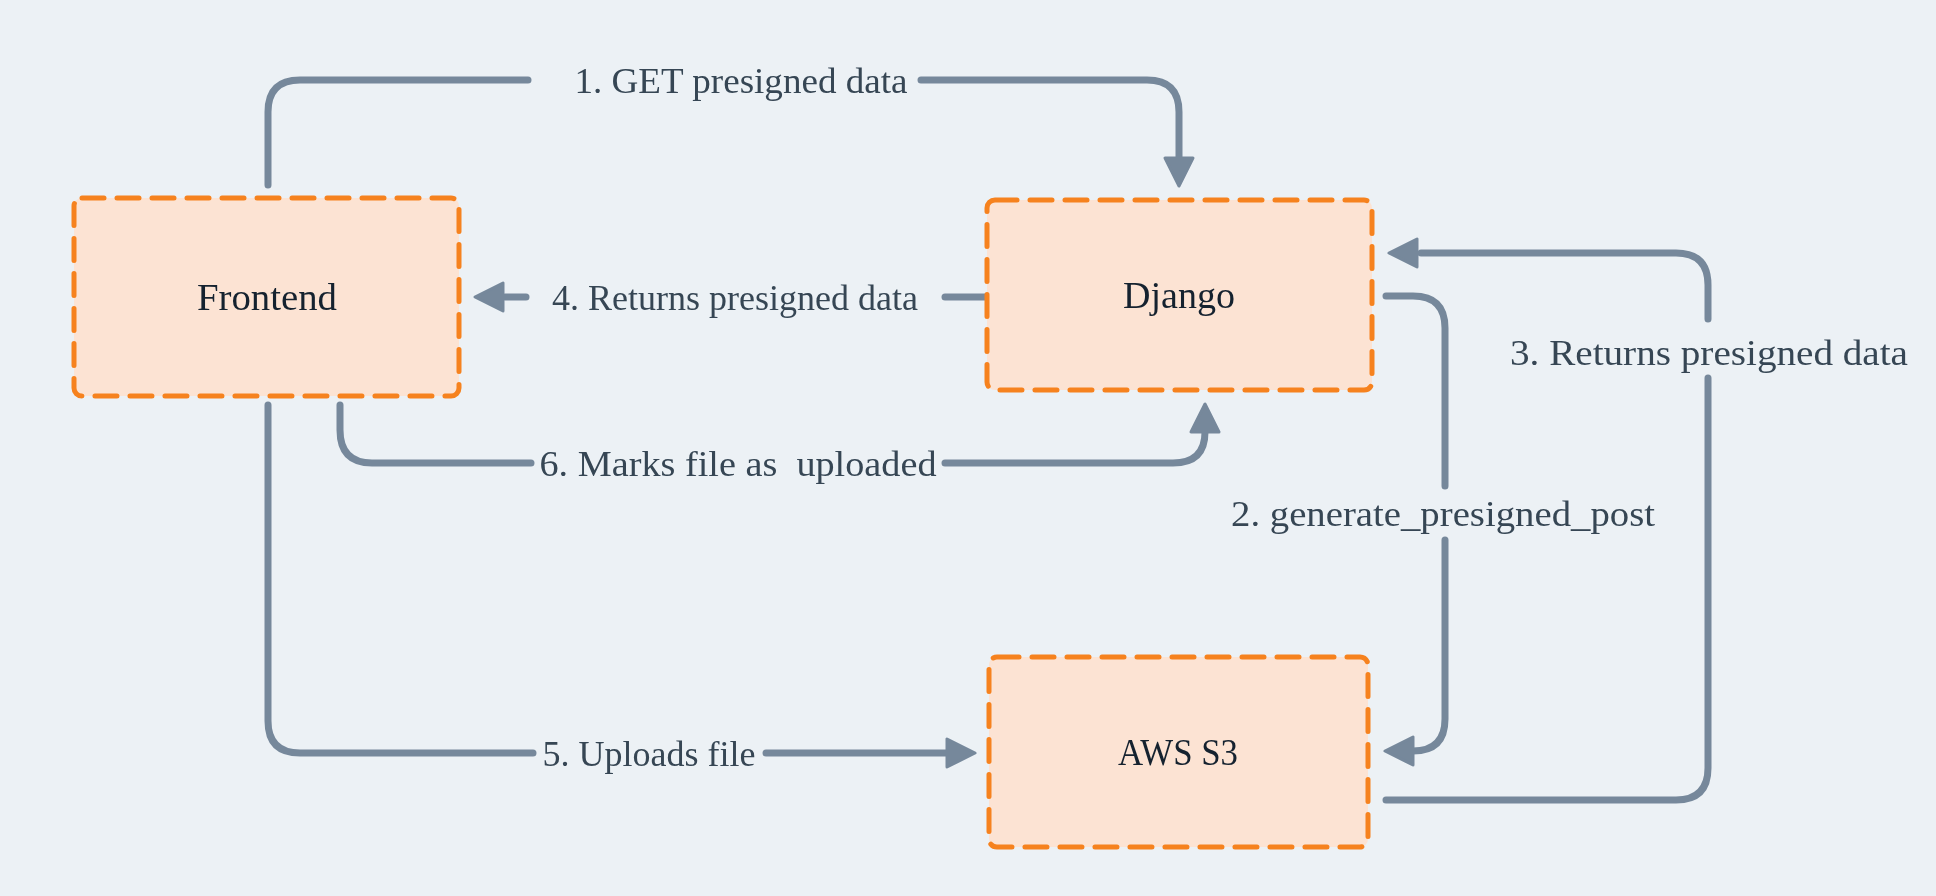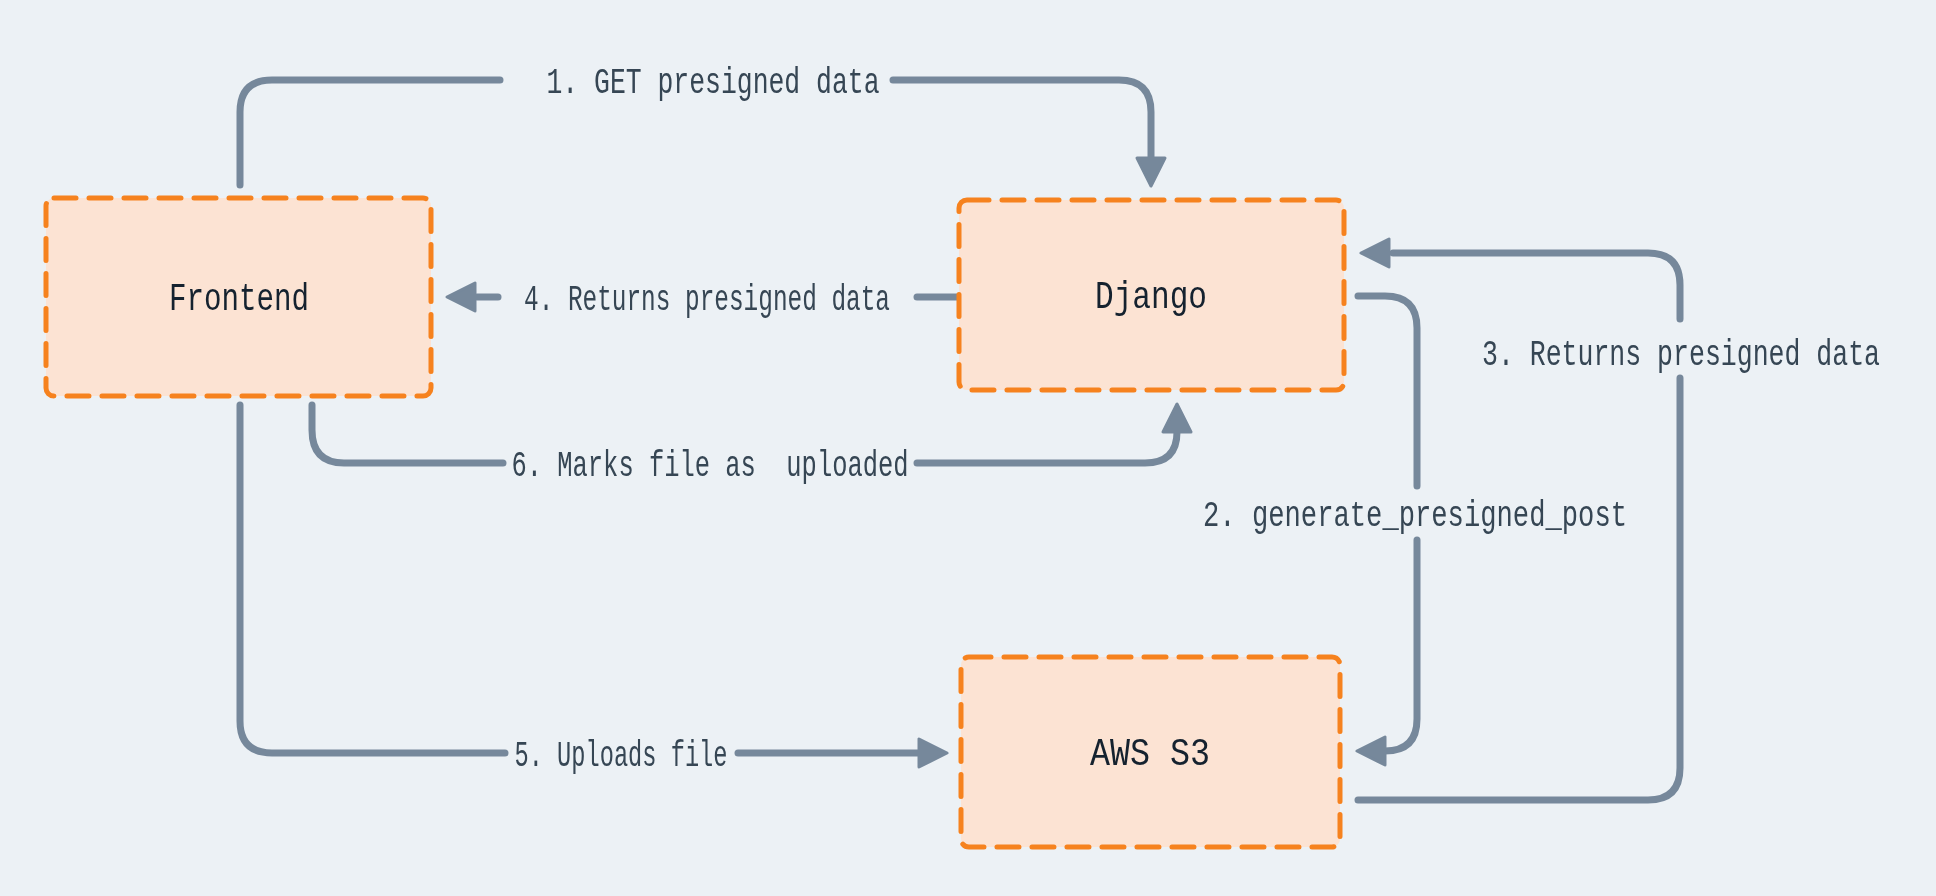--- a/index.html
+++ b/index.html
@@ -7,21 +7,22 @@
     padding: 0;
     width: 1936px;
     height: 896px;
     overflow: hidden;
     background: var(--background, #ecf1f5);
   }
   .stage {
     position: relative;
     width: 1756px;
     height: 896px;
-    font-family: Liberation Mono, monospace;
+    font-family: Liberation Serif, serif;
+    padding-left: 28px;
   }
   svg { display: block; }
   .node-box {
     fill: var(--box-fill, #fce3d3);
     stroke: var(--box-border, #f6821e);
     stroke-width: 5;
     stroke-dasharray: 22 13;
     stroke-linecap: round;
   }
   .node-label {

